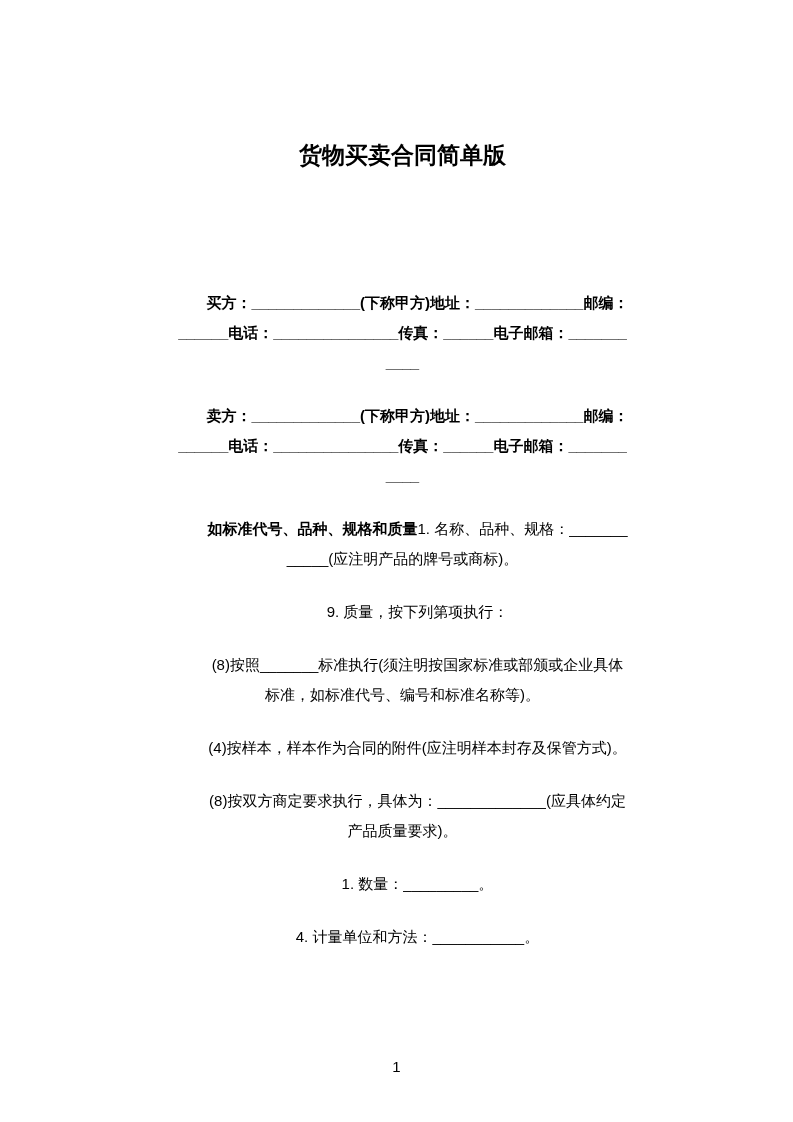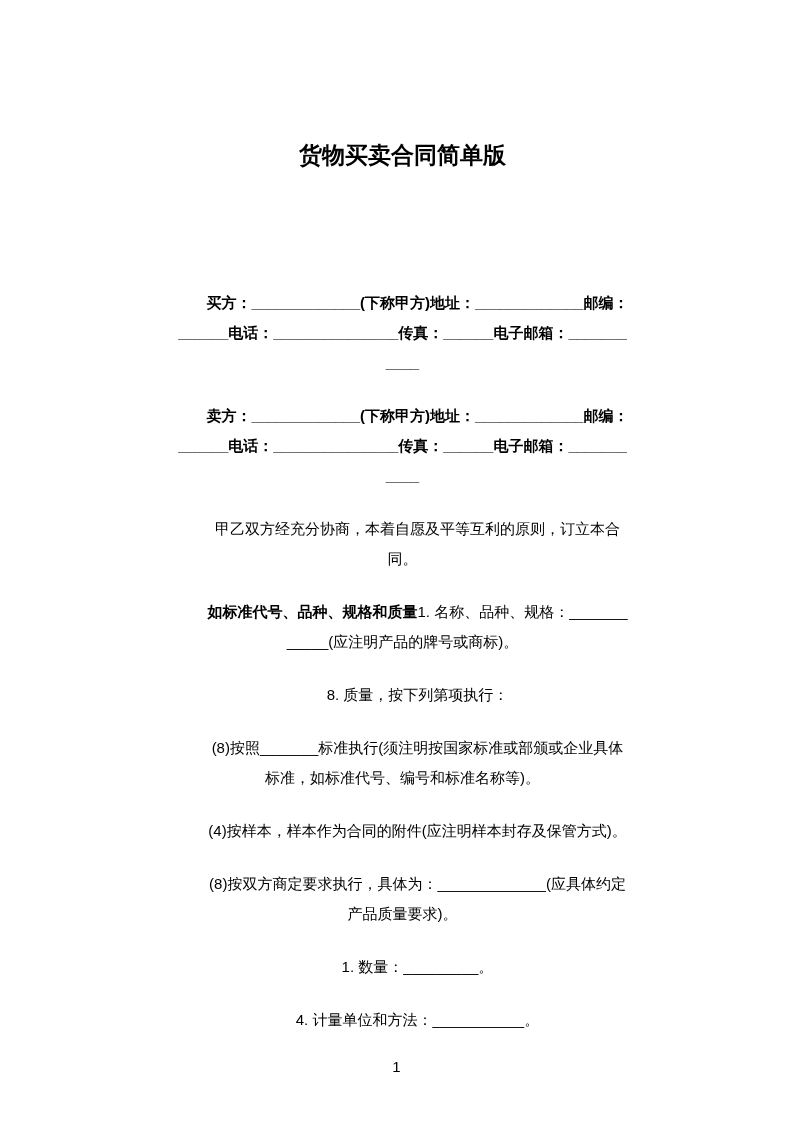--- a/index.html
+++ b/index.html
@@ -52,25 +52,24 @@
 
 <div class="page">
   <div class="content">
 
     <h1 class="doc-title">货物买卖合同简单版</h1>
 
     <p class="para bold">买方：_____________(下称甲方)地址：_____________邮编：______电话：_______________传真：______电子邮箱：___________</p>
 
     <p class="para bold">卖方：_____________(下称甲方)地址：_____________邮编：______电话：_______________传真：______电子邮箱：___________</p>
 
-    <p class="para">甲乙双方经充分协商，本着自愿及平等互利的原则，订立本合同。</p>
 
     <p class="para"><span class="bold">如标准代号、品种、规格和质量</span><span>1. 名称、品种、规格：____________(应注明产品的牌号或商标)。</span></p>
 
-    <p class="para">8. 质量，按下列第项执行：</p>
+    <p class="para">9. 质量，按下列第项执行：</p>
 
     <p class="para">(8)按照_______标准执行(须注明按国家标准或部颁或企业具体标准，如标准代号、编号和标准名称等)。</p>
 
     <p class="para">(4)按样本，样本作为合同的附件(应注明样本封存及保管方式)。</p>
 
     <p class="para">(8)按双方商定要求执行，具体为：_____________(应具体约定产品质量要求)。</p>
 
 
     <p class="para">1. 数量：_________。</p>
 

